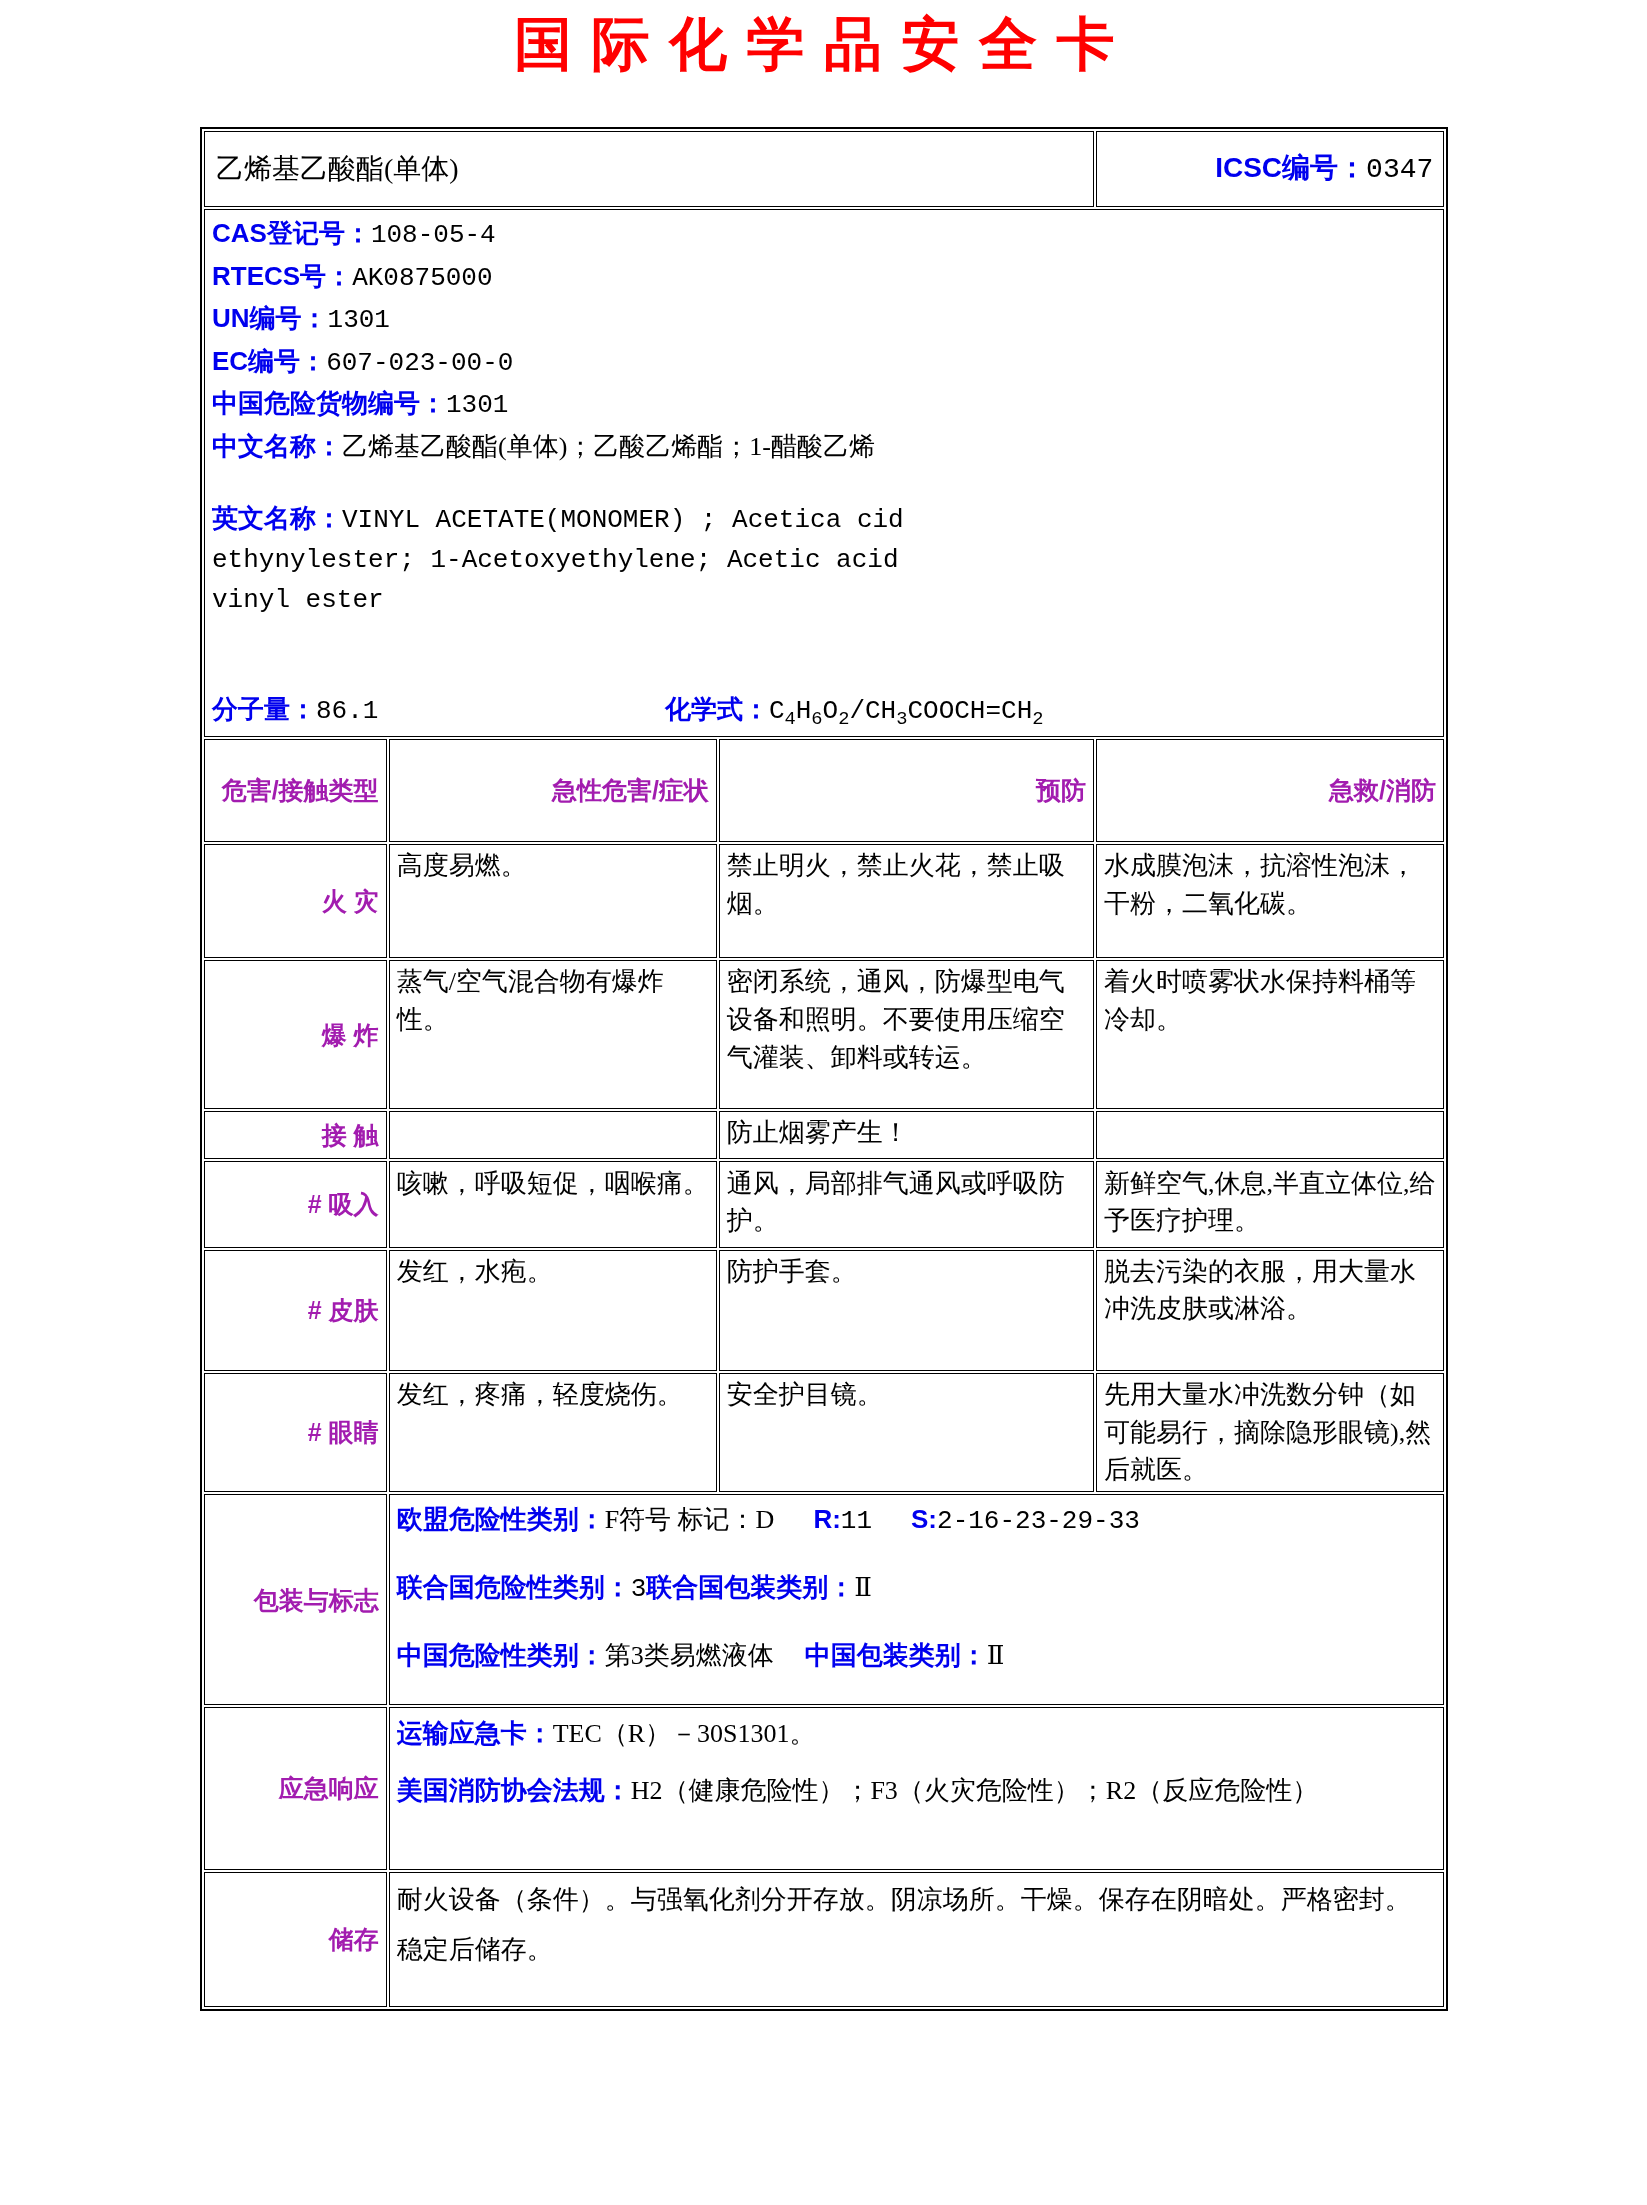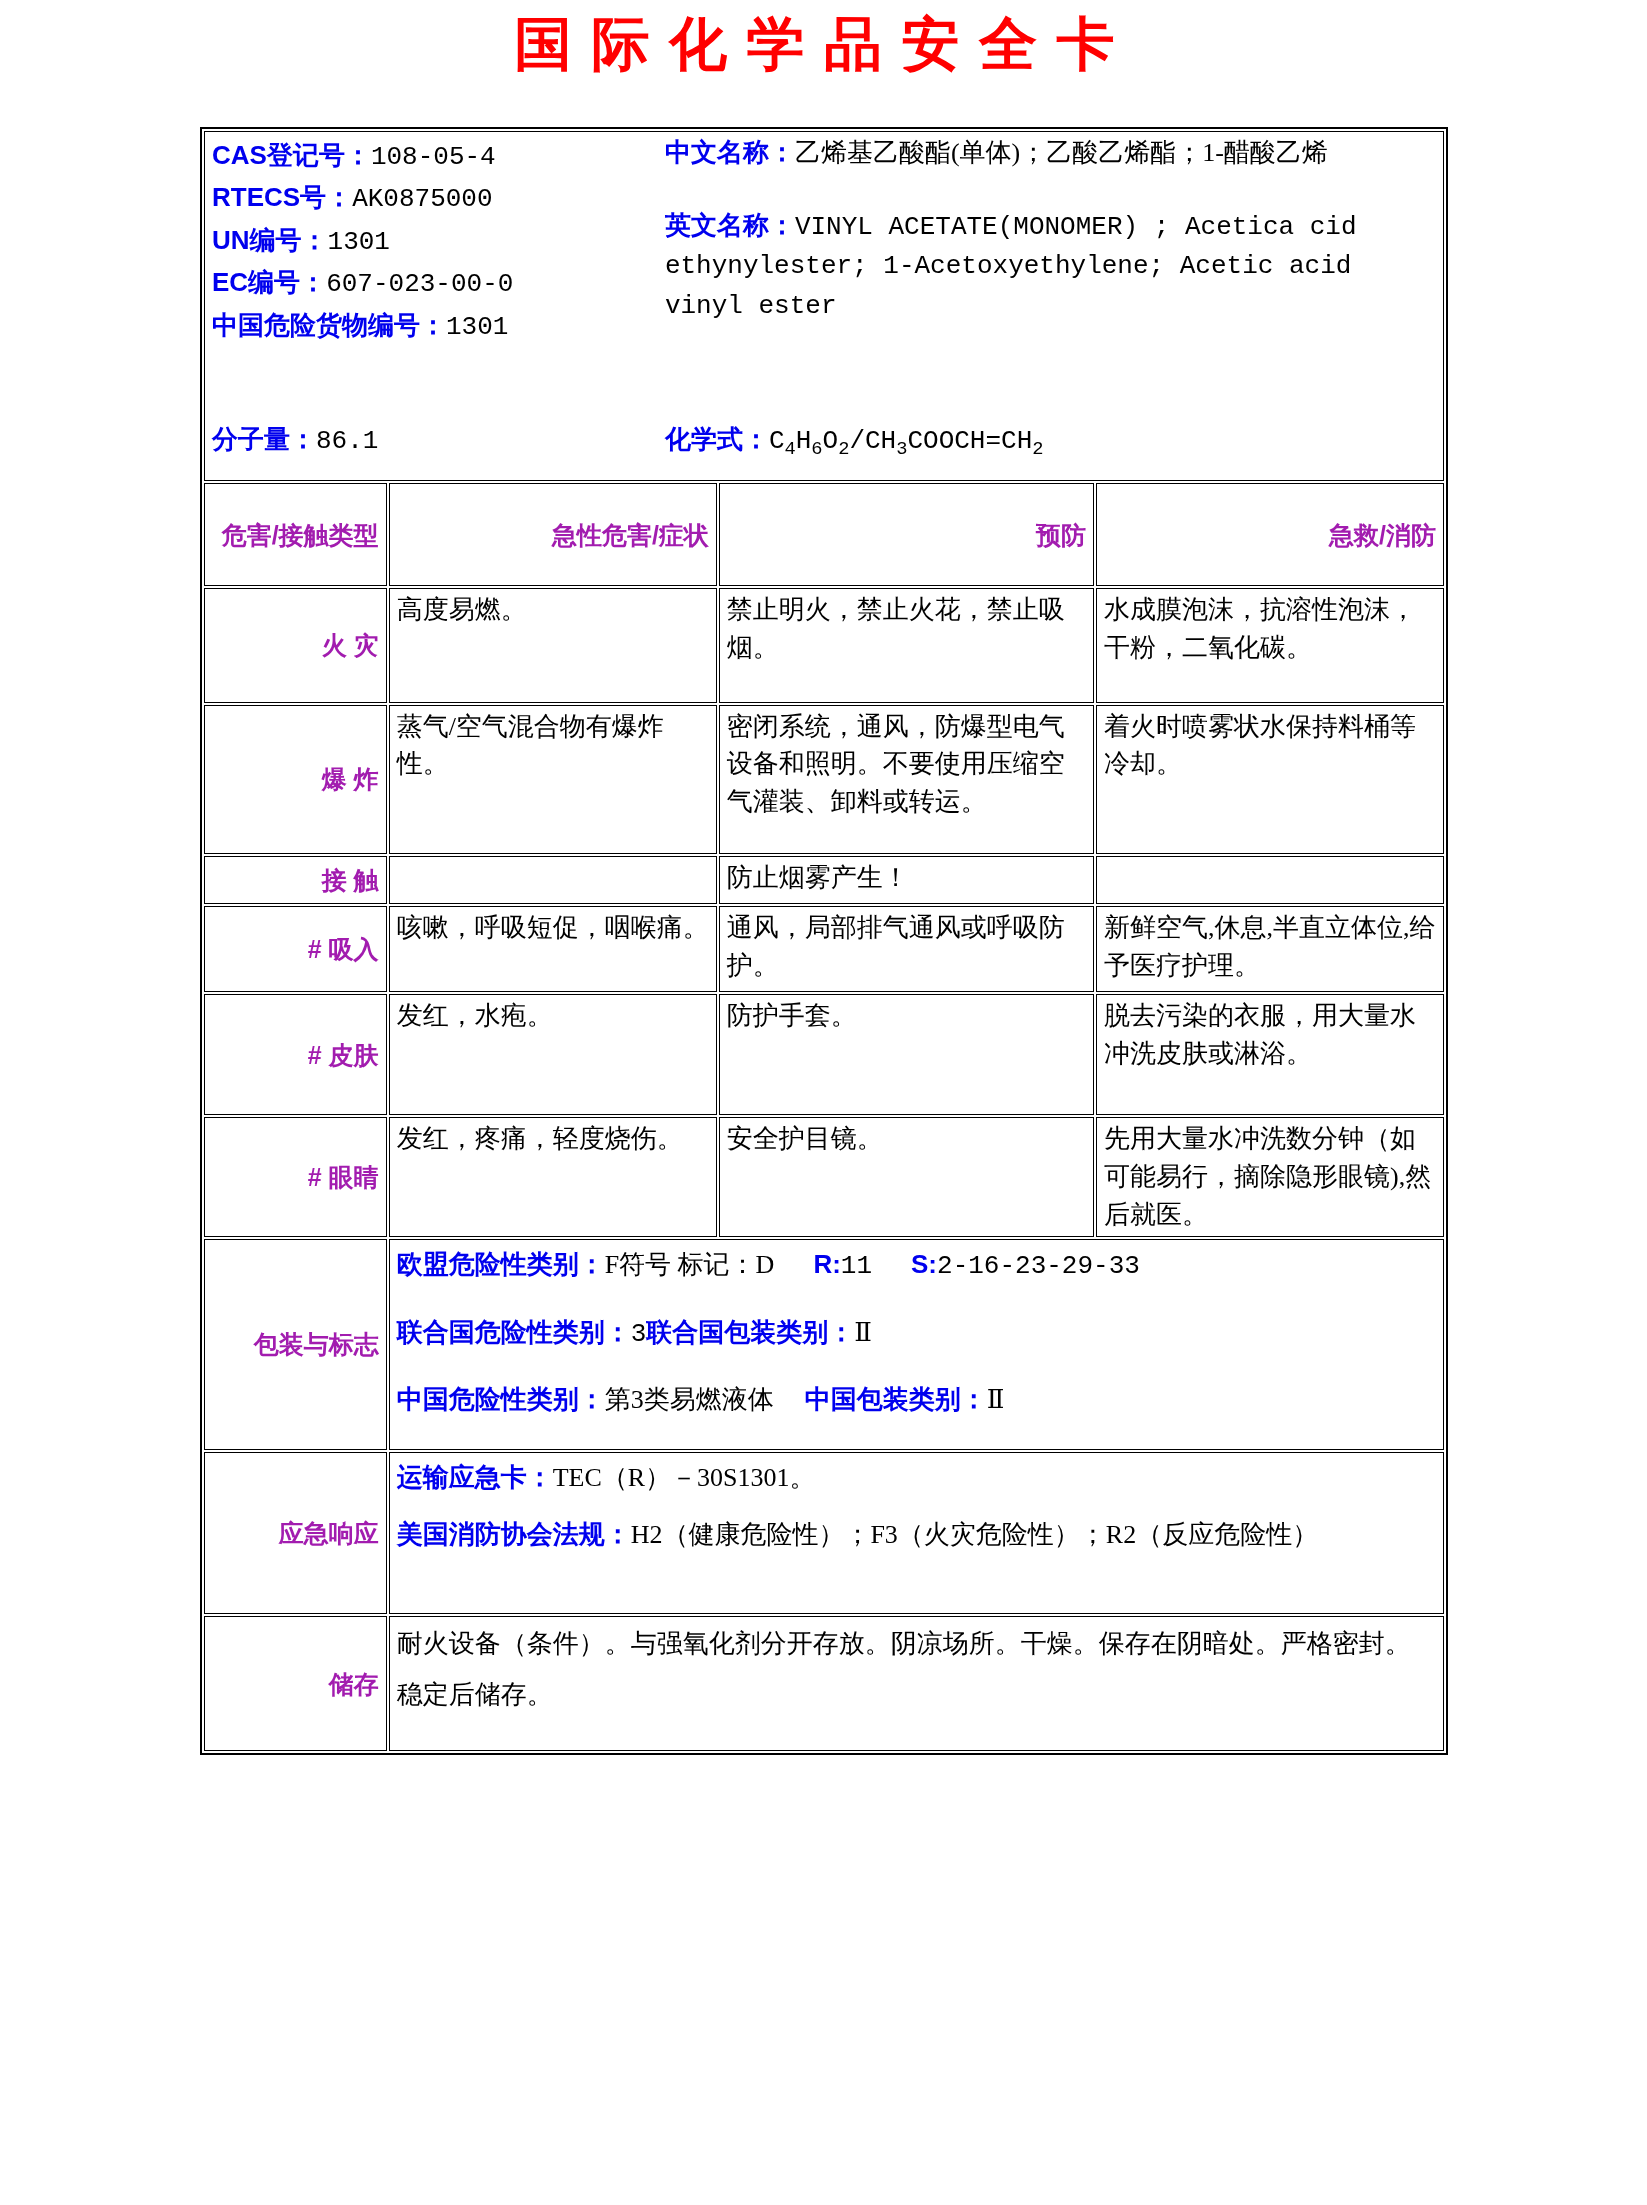--- a/index.html
+++ b/index.html
@@ -56,21 +56,21 @@
   tr.r-ing    td { height:66px;  }
   tr.r-spill  td { height:87px; }
   tr.r-pack   td { height:177px; }
   tr.r-emer   td { height:156px; }
   tr.r-stor   td { height:129px; }
 
   .substance-cell { vertical-align:middle; font-size:28px; padding-left:11px; }
   .icsc-cell { vertical-align:middle; text-align:right; padding-right:9.7px; font-size:28px; }
   .icsc-cell .val { font-size:28px; }
 
-  .info-flex { display:flex; }
+  .info-flex { display:flex;flex-direction:column; }
   .ids-col   { width:37%; }
   .names-col { width:63%; }
   .id-line   { margin:2.8px 0; }
   .name-para { margin:0; }
   .name-para.cn { margin-bottom:35px; }
   .mol-flex  { display:flex; margin-top:72px; }
   .mw-col    { width:37%; }
   .formula-col { width:63%; }
   sub { font-size:0.72em; }
 
@@ -89,20 +89,28 @@
 <div class="card-wrap">
   <table class="icsc">
     <colgroup>
       <col style="width:14.8%">
       <col style="width:26.6%">
       <col style="width:30.4%">
       <col style="width:28.2%">
     </colgroup>
 
     <tbody>
+        <tr class="r-title">
+      <td colspan="3" class="substance-cell">
+        <span>乙烯基乙酸酯(单体)</span>
+      </td>
+      <td class="icsc-cell">
+        <span class="blab">ICSC编号：</span><span class="val">0347</span>
+      </td>
+    </tr>
 
     <tr class="r-info">
       <td colspan="4">
         <div class="info-flex">
           <div class="ids-col">
             <div class="id-line">
               <span class="blab">CAS登记号：</span><span class="val">108-05-4</span>
             </div>
             <div class="id-line">
               <span class="blab">RTECS号：</span><span class="val">AK0875000</span>

